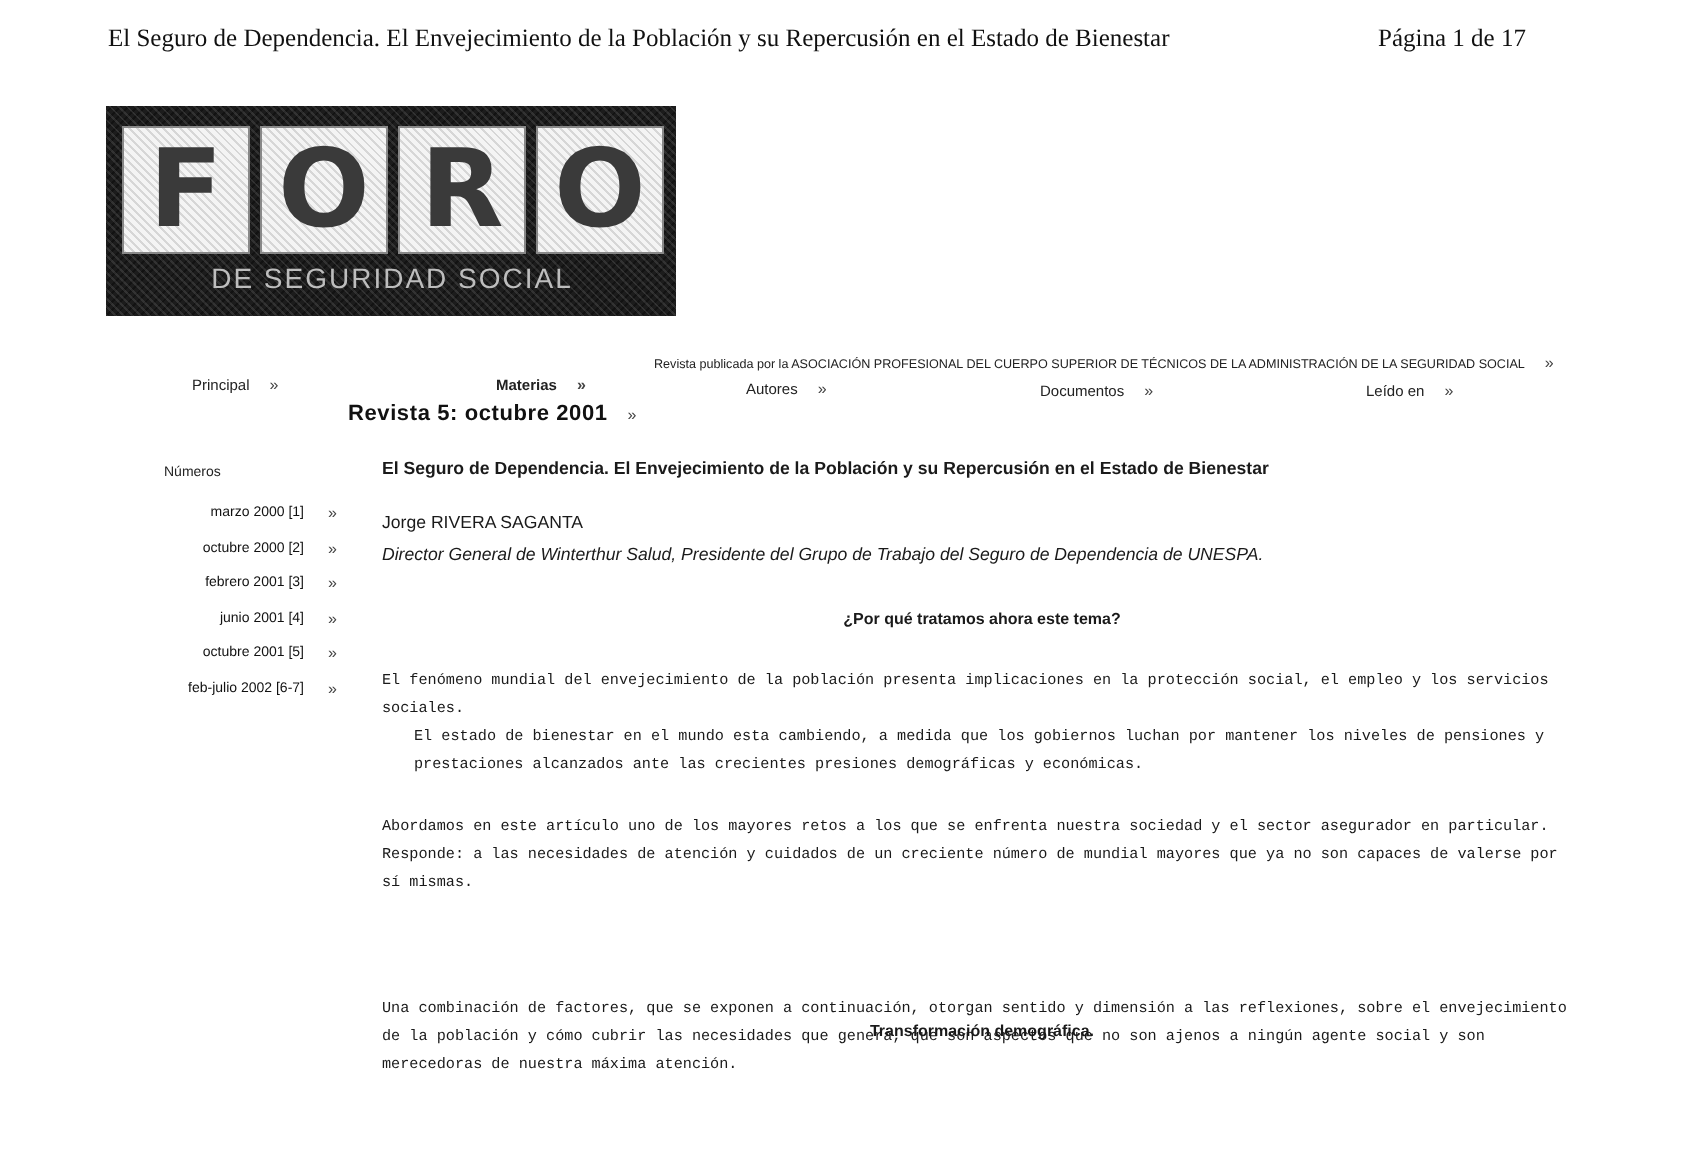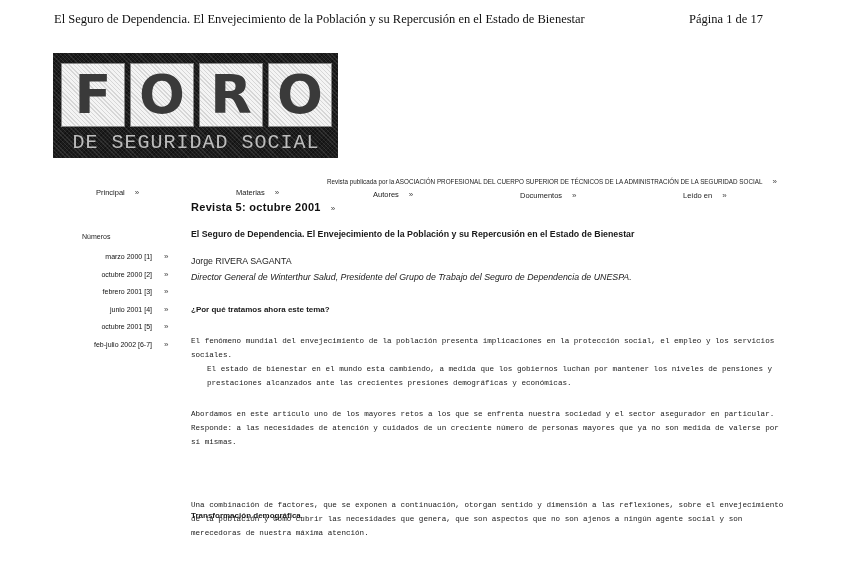--- a/index.html
+++ b/index.html
@@ -26,40 +26,40 @@
   .logo-box {
     position: absolute; top: 10px; width: 62px; height: 62px;
     background: #f4f4f4; border: 1px solid #888;
     display: flex; align-items: center; justify-content: center;
     font-family: "DejaVu Sans", sans-serif; font-weight: bold; font-size: 54px;
     color: #3a3a3a; line-height: 1;
     background-image: repeating-linear-gradient(45deg, rgba(0,0,0,0.12) 0 1px, transparent 1px 3px);
   }
   .logo-sub {
     position: absolute; left: 4px; top: 78px; width: 278px;
-    font-family: Liberation Mono, monospace; font-size: 20px; letter-spacing: 1px;
+    font-family: Liberation Sans, sans-serif; font-size: 14px; letter-spacing: 1px;
     color: #bdbdbd; white-space: nowrap; text-align: center;
   }
 
   .small { font-size: 7px; white-space: nowrap; color: #222; }
   .nav { font-size: 7.5px; white-space: nowrap; color: #222; }
   .chev { font-size: 8px; color: #444; margin-left: 10px; }
 
-  .issue-title { font-weight: bold; font-size: 11px; left: 191px; top: 201px; white-space: nowrap; letter-spacing: 0.3px; }
+  .issue-title { font-weight: bold; font-size: 11px; left: 174px; top: 201px; white-space: nowrap; letter-spacing: 0.3px; }
 
   .side-head { font-size: 7px; left: 82px; top: 233px; }
   .side-list { left: 60px; top: 248px; width: 110px; }
   .side-item { display: flex; justify-content: flex-end; align-items: center; height: 17.5px; font-size: 7px; }
   .side-item .chev { margin-left: 12px; width: 6px; }
 
   .content { left: 191px; width: 600px; font-size: 8px; line-height: 13px; color: #1a1a1a; }
   .art-title { font-weight: bold; font-size: 8.8px; top: 228px; white-space: nowrap; }
   .author { font-size: 8.8px; top: 255px; }
   .author-role { font-style: italic; font-size: 8.8px; top: 271px; white-space: nowrap; }
-  .section-h { font-weight: bold; font-size: 8px; }
+  .section-h { font-weight: bold; font-size: 8px; text-align: center; }
   .para { font-size: 7.6px; line-height: 14px; font-family: Liberation Mono, monospace; }
 </style>
 </head>
 <body>
 
 <div class="abs print-header" id="hdr-title">El Seguro de Dependencia. El Envejecimiento de la Población y su Repercusión en el Estado de Bienestar</div>
 <div class="abs print-header" id="hdr-page">Página 1 de 17</div>
 
 <div class="abs logo">
   <div class="logo-box" style="left:8px">F</div>
@@ -69,21 +69,21 @@
   <div class="logo-sub">DE SEGURIDAD SOCIAL</div>
 </div>
 
 <div class="abs small" style="left:327px; top:177px; font-size:6.3px;">
   <span>Revista publicada por la ASOCIACIÓN PROFESIONAL DEL CUERPO SUPERIOR DE TÉCNICOS DE LA ADMINISTRACIÓN DE LA SEGURIDAD SOCIAL</span><span class="chev">»</span>
 </div>
 
 <div class="abs nav" style="left:96px; top:188px;">
   <span>Principal</span><span class="chev">»</span>
 </div>
-<div class="abs nav" style="left:236px; top:188px;">
+<div class="abs nav" style="left:248px; top:188px;font-weight:bold;">
   <span>Materias</span><span class="chev">»</span>
 </div>
 <div class="abs nav" style="left:373px; top:190px;">
   <span>Autores</span><span class="chev">»</span>
 </div>
 <div class="abs nav" style="left:520px; top:191px;">
   <span>Documentos</span><span class="chev">»</span>
 </div>
 <div class="abs nav" style="left:683px; top:191px;">
   <span>Leído en</span><span class="chev">»</span>
@@ -121,15 +121,15 @@
     </div>
 </div>
 
 <div class="abs content art-title">El Seguro de Dependencia. El Envejecimiento de la Población y su Repercusión en el Estado de Bienestar</div>
 <div class="abs content author">Jorge RIVERA SAGANTA</div>
 <div class="abs content author-role">Director General de Winterthur Salud, Presidente del Grupo de Trabajo del Seguro de Dependencia de UNESPA.</div>
 
 <div class="abs content section-h" style="top:303px;">¿Por qué tratamos ahora este tema?</div>
 <div class="abs content para" style="top:334px;">El fenómeno mundial del envejecimiento de la población presenta implicaciones en la protección social, el empleo y los servicios sociales.</div>
 <div class="abs content para" style="top:362px; width:590px;margin-left:16px;">El estado de bienestar en el mundo esta cambiendo, a medida que los gobiernos luchan por mantener los niveles de pensiones y prestaciones alcanzados ante las crecientes presiones demográficas y económicas.</div>
-<div class="abs content para" style="top:407px; width:600px;">Abordamos en este artículo uno de los mayores retos a los que se enfrenta nuestra sociedad y el sector asegurador en particular. Responde: a las necesidades de atención y cuidados de un creciente número de personas mayores  que ya no son medida de valerse por sí mismas.</div>
+<div class="abs content para" style="top:407px; width:600px;">Abordamos en este artículo uno de los mayores retos a los que se enfrenta nuestra sociedad y el sector asegurador en particular. Responde: a las necesidades de atención y cuidados de un creciente número de mundial mayores  que ya no son capaces de valerse por sí mismas.</div>
 <div class="abs content para" style="top:451px; width:600px;margin-top:47px;">Una combinación de factores, que se exponen a continuación, otorgan sentido y dimensión a las reflexiones, sobre el envejecimiento de la población y cómo cubrir las necesidades que genera, que son aspectos que no son ajenos a ningún agente social y son merecedoras de nuestra máxima atención.</div>
 <div class="abs content section-h" style="top:509px;">Transformación demográfica.</div>
 
 </body></html>

